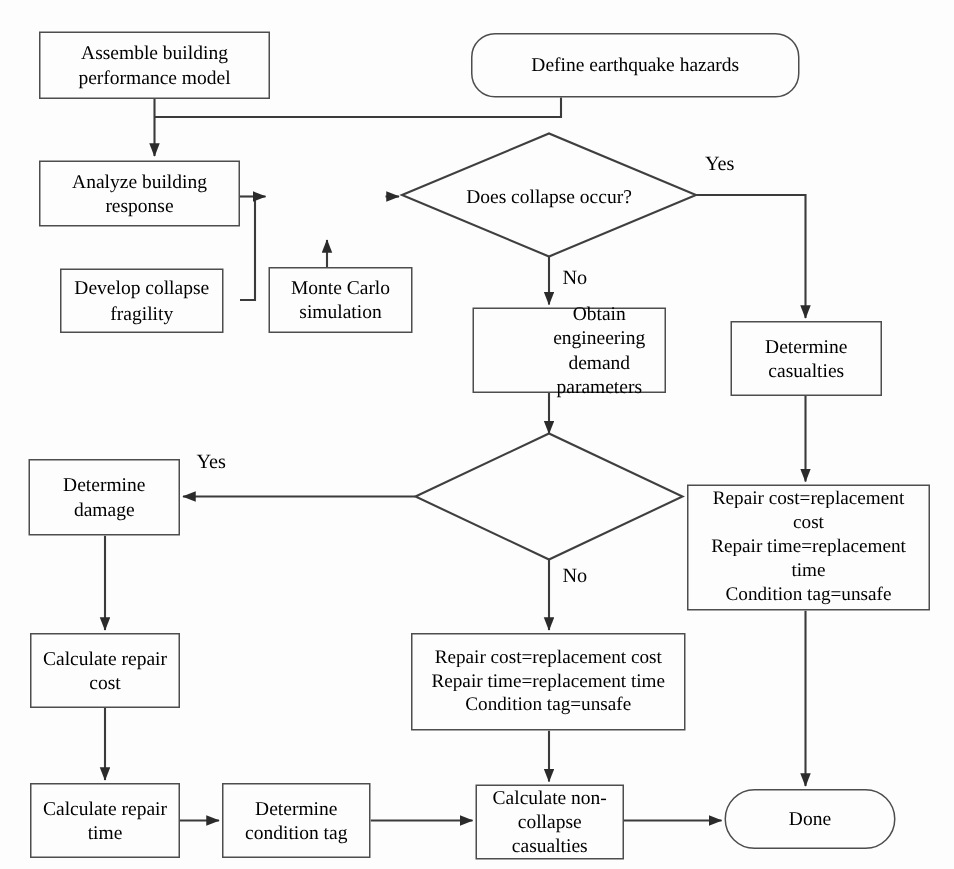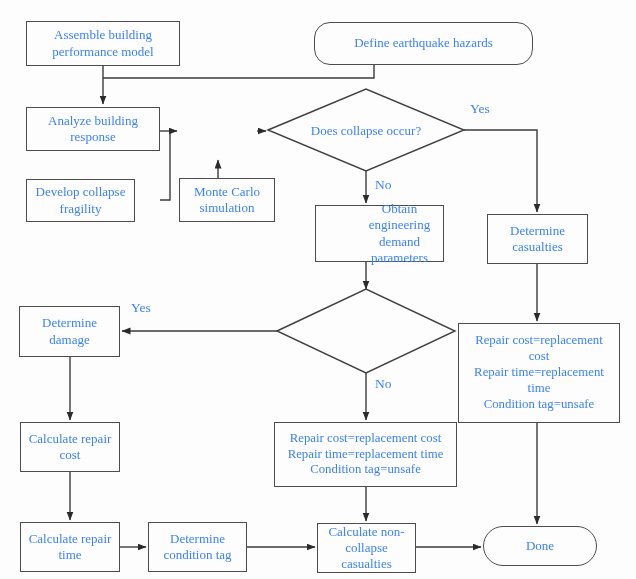--- a/index.html
+++ b/index.html
@@ -1,21 +1,21 @@
 <!DOCTYPE html>
 <html><head>
 <meta charset="utf-8">
 <style>
   html,body{margin:0;padding:0;background:#fdfdfd;}
   #canvas{
     position:relative;
     width:636px;height:579px;
     background:#fdfdfd;
     font-family:"Liberation Serif","DejaVu Serif",serif;
-    color:#3b82f6;
+    color:#000000;
     overflow:hidden;
   }
   #wires{position:absolute;left:0;top:0;width:636px;height:579px;z-index:0;}
   .node{
     position:absolute;
     box-sizing:border-box;
     border:1.5px solid #4d4d4d;
     background:#fdfdfd;
     display:flex;align-items:center;justify-content:center;
     text-align:center;
@@ -29,25 +29,25 @@
     text-align:center;font-size:13px;z-index:1;
   }
   .elabel{
     position:absolute;font-size:13.5px;z-index:1;
   }
   
   .n-assemble      {left:26px;  top:21px;  width:154px; height:45px;}
   .n-define        {left:314px; top:22px;  width:219px; height:43px;border-radius:16px;}
   .n-analyze       {left:26px;  top:107px; width:134px; height:44px;}
   .n-initiate      {left:179px; top:105px; width:78px;  height:52px;}
-  .n-develop       {left:26px;  top:179px; width:109px; height:43px;}
+  .n-develop       {left:40px;  top:179px; width:109px; height:43px;}
   .n-monte         {left:179px; top:178px; width:96px;  height:44px;}
   .n-obtain        {left:315px; top:205px; width:129px; height:57px;padding-left:40px;}
   .n-casualties    {left:487px; top:214px; width:101px; height:50px;}
-  .n-repair-right  {left:458px; top:323px; width:162px; height:100px; font-size:12.8px;}
+  .n-repair-right  {left:458px; top:323px; width:162px; height:84px; font-size:12.8px;}
   .n-damage        {left:19px;  top:306px; width:101px; height:51px;}
   .n-repair-mid    {left:274px; top:422px; width:183px; height:65px; font-size:12.8px;}
   .n-cost          {left:20px;  top:422px; width:100px; height:50px;}
   .n-time          {left:20px;  top:522px; width:100px; height:50px;}
   .n-condtag       {left:148px; top:522px; width:99px;  height:50px;}
   .n-noncollapse   {left:317px; top:523px; width:99px;  height:50px;}
   .n-done          {left:483px; top:526px; width:114px; height:40px; border-radius:20px;}
   .t-d1            {left:268px; top:91px;  width:196px; height:79px;}
   .t-d2            {left:277px; top:291px; width:178px; height:80px;}
   .l-yes1          {left:470px; top:101px;}

